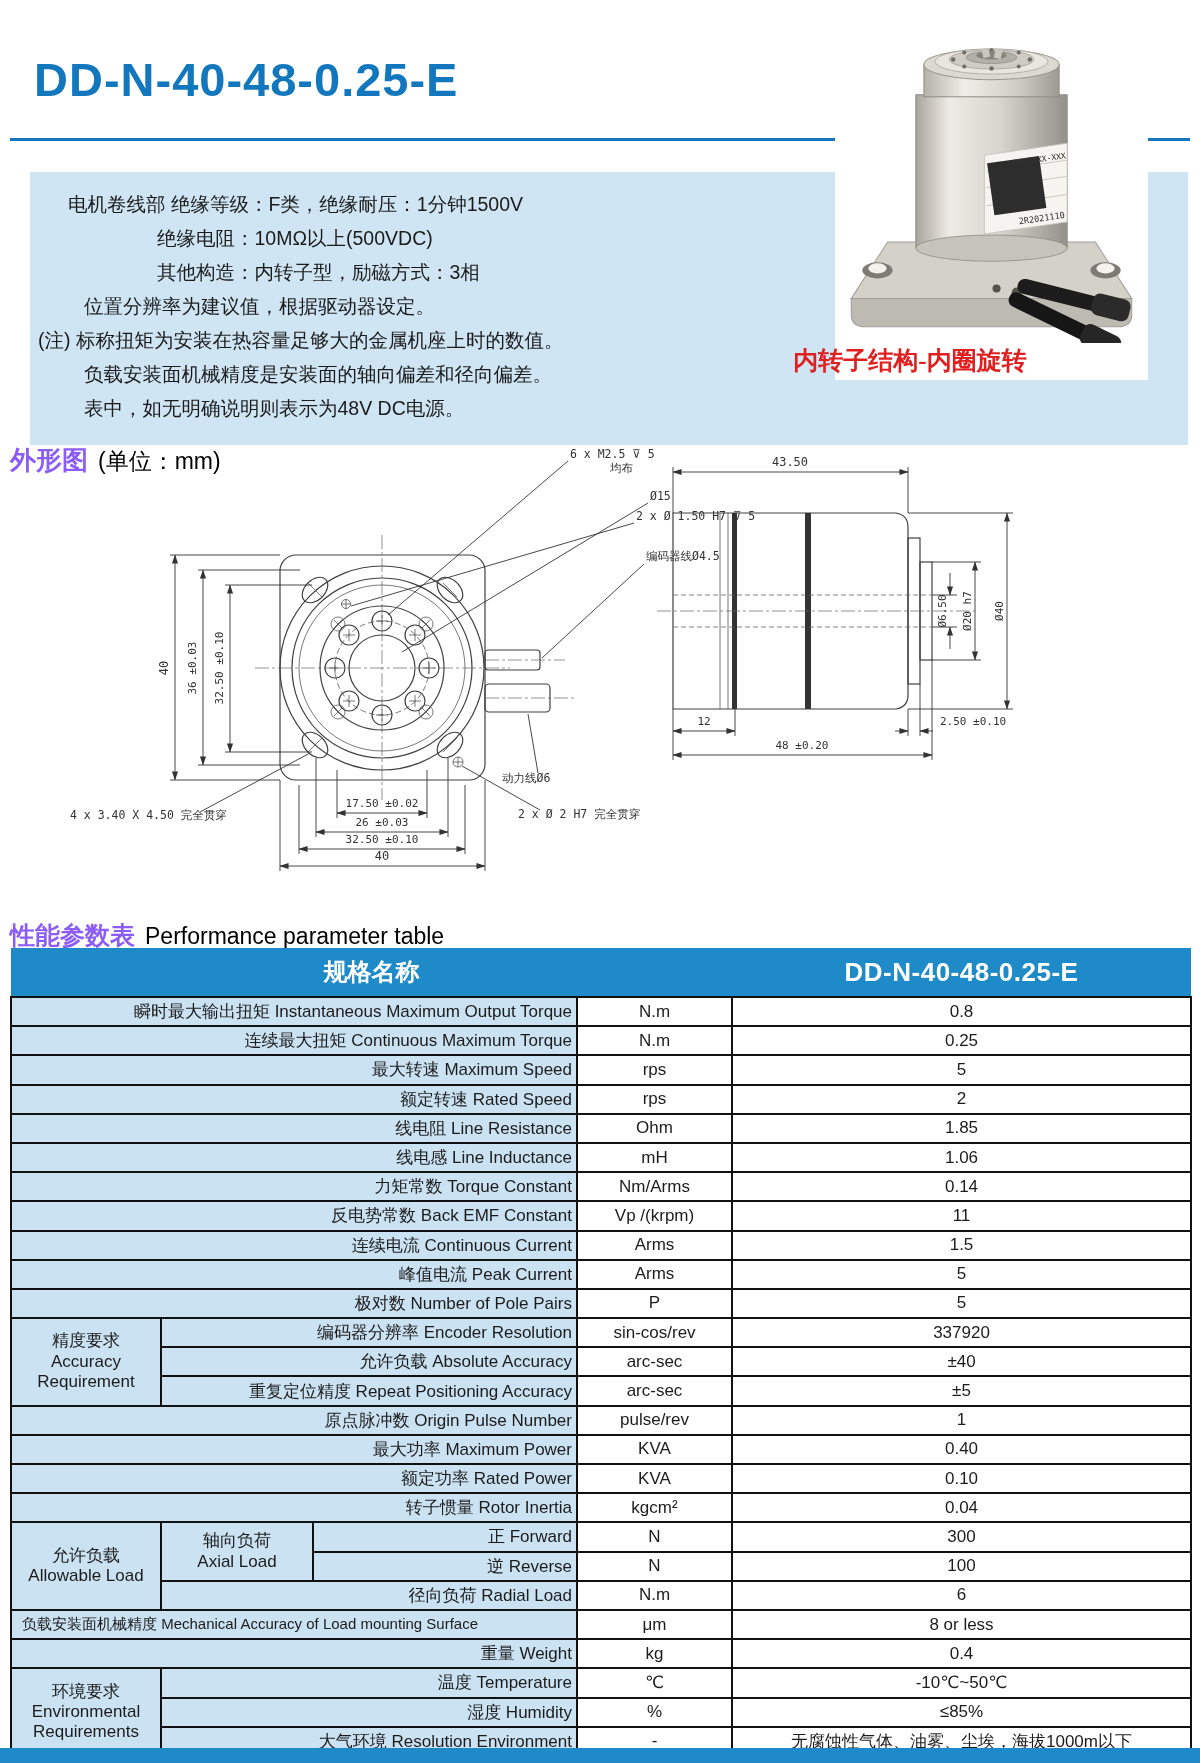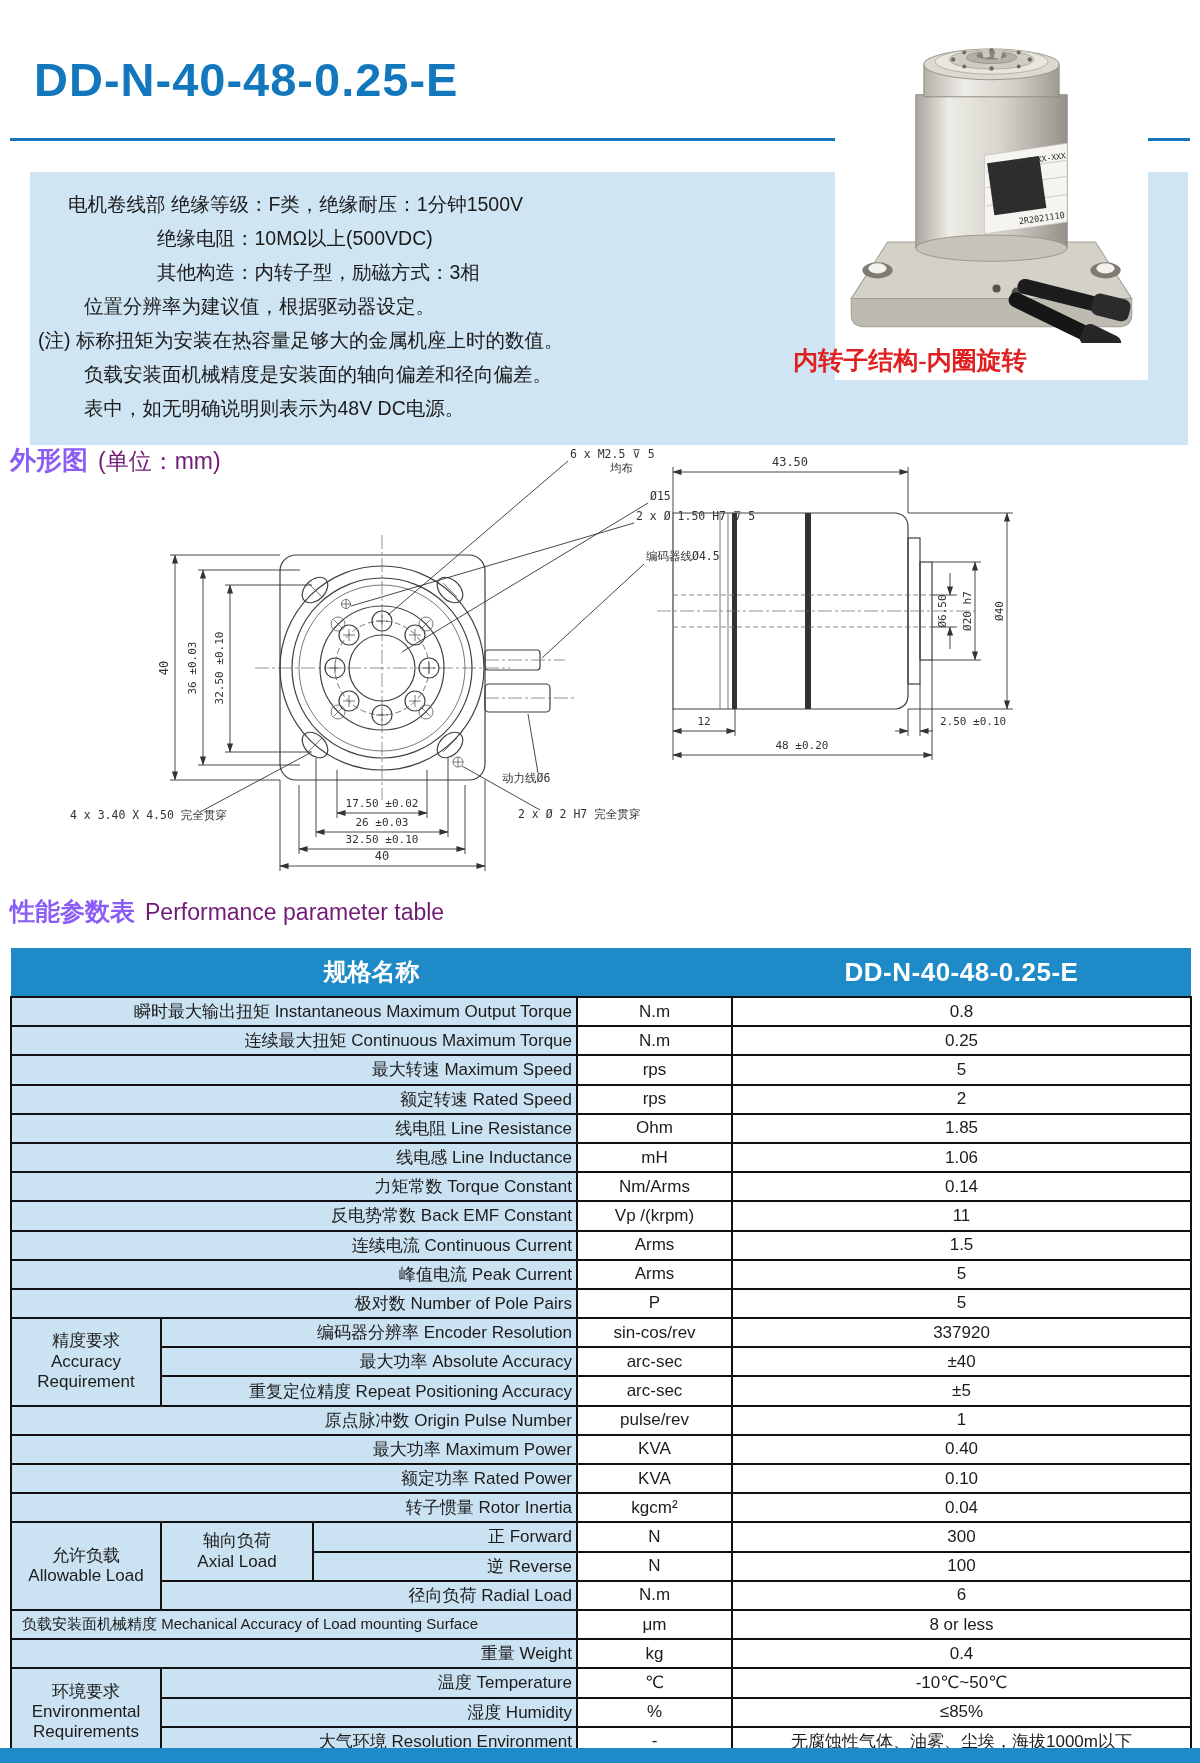--- a/index.html
+++ b/index.html
@@ -16,23 +16,23 @@
   #info-box{left:30px;top:155px;width:1158px;height:273px;background:#cfe5f3;margin-top:17px;}
   .info-line{font-size:19.5px;line-height:34px;color:#1b1b1b;white-space:nowrap;}
   .in-a{margin-left:38px;}  .in-b{margin-left:127px;}
   .in-c{margin-left:8px;}   .in-d{margin-left:54px;}
   #info-box .pad{padding-top:15px;}
   
   #photo-bg{left:835px;top:8px;width:313px;height:372px;background:#ffffff;}
   #rotor-note{left:770px;top:344px;width:280px;text-align:center;font-size:25px;font-weight:bold;color:#e02020;font-family:Liberation Serif, serif;}
   
   .sec-title{font-size:26px;font-weight:bold;color:#8b5cf6;}
-  .sec-sub{font-size:23px;color:#701a75;font-weight:normal;margin-left:10px;}
+  .sec-sub{font-size:23px;color:#000000;font-weight:normal;margin-left:10px;}
   #outline-head{left:10px;top:443px;}
-  #perf-head{left:10px;top:895px;}
+  #perf-head{left:10px;top:919px;}
   
   svg text{font-family:"DejaVu Sans Mono","DejaVu Sans",monospace;fill:#333;}
   .cad{stroke:#404040;stroke-width:1.2;fill:none;}
   .cadthin{stroke:#555;stroke-width:0.8;fill:none;}
   .dim{stroke:#333;stroke-width:0.9;fill:none;}
   .cl{stroke:#666;stroke-width:0.7;fill:none;stroke-dasharray:14 3 3 3;}
   .hid{stroke:#666;stroke-width:0.8;fill:none;stroke-dasharray:5 3;}
   
   #perf-table{left:10px;top:933px;width:1180px;border-collapse:collapse;table-layout:fixed;margin-top:15px;}
   #perf-table th{background:#1e8bc8;color:#fff;border:none;border-bottom:2px solid #111;height:46px;}
@@ -416,21 +416,21 @@
       </tr>
       <tr>
         <td rowspan="3" class="g">精度要求
 Accuracy
 Requirement</td>
         <td colspan="2" class="l">编码器分辨率 Encoder Resolution</td>
         <td class="u">sin-cos/rev</td>
         <td class="v">337920</td>
       </tr>
       <tr>
-        <td colspan="2" class="l">最大功率 Absolute Accuracy</td>
+        <td colspan="2" class="l">允许负载 Absolute Accuracy</td>
         <td class="u">arc-sec</td>
         <td class="v">±40</td>
       </tr>
       <tr>
         <td colspan="2" class="l">重复定位精度 Repeat Positioning Accuracy</td>
         <td class="u">arc-sec</td>
         <td class="v">±5</td>
       </tr>
       <tr>
         <td colspan="3" class="l">原点脉冲数 Origin Pulse Number</td>

